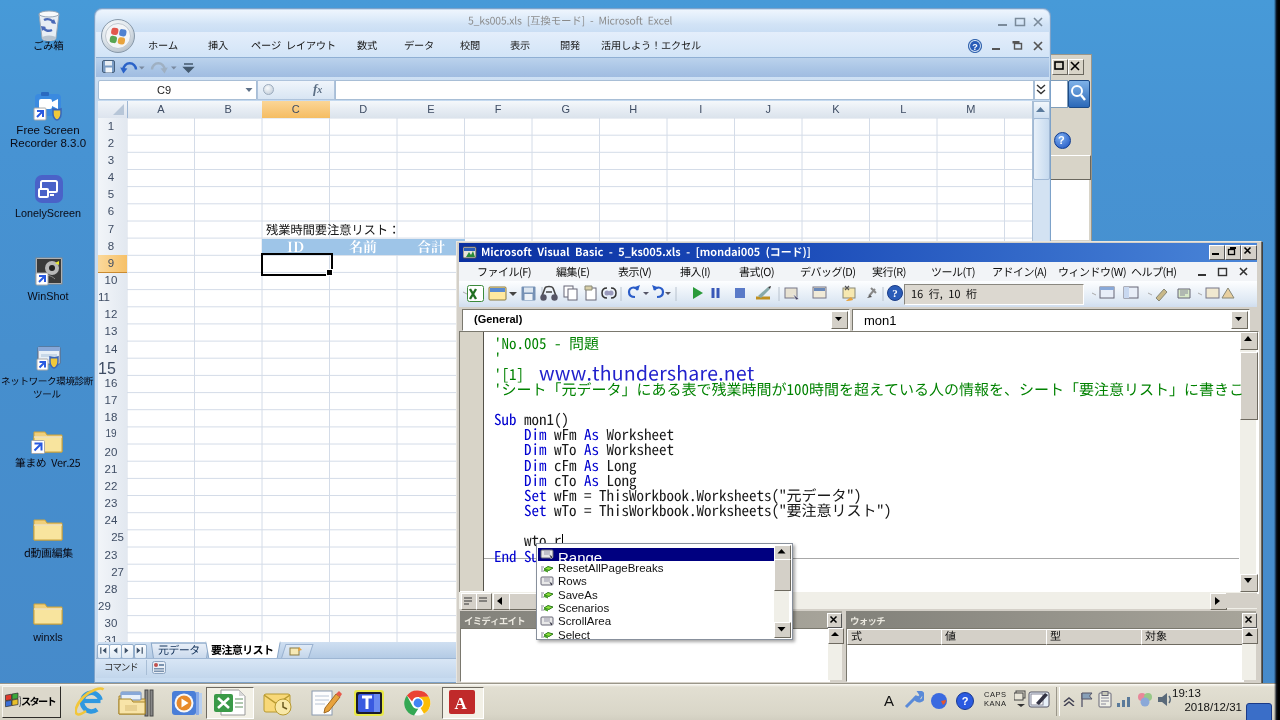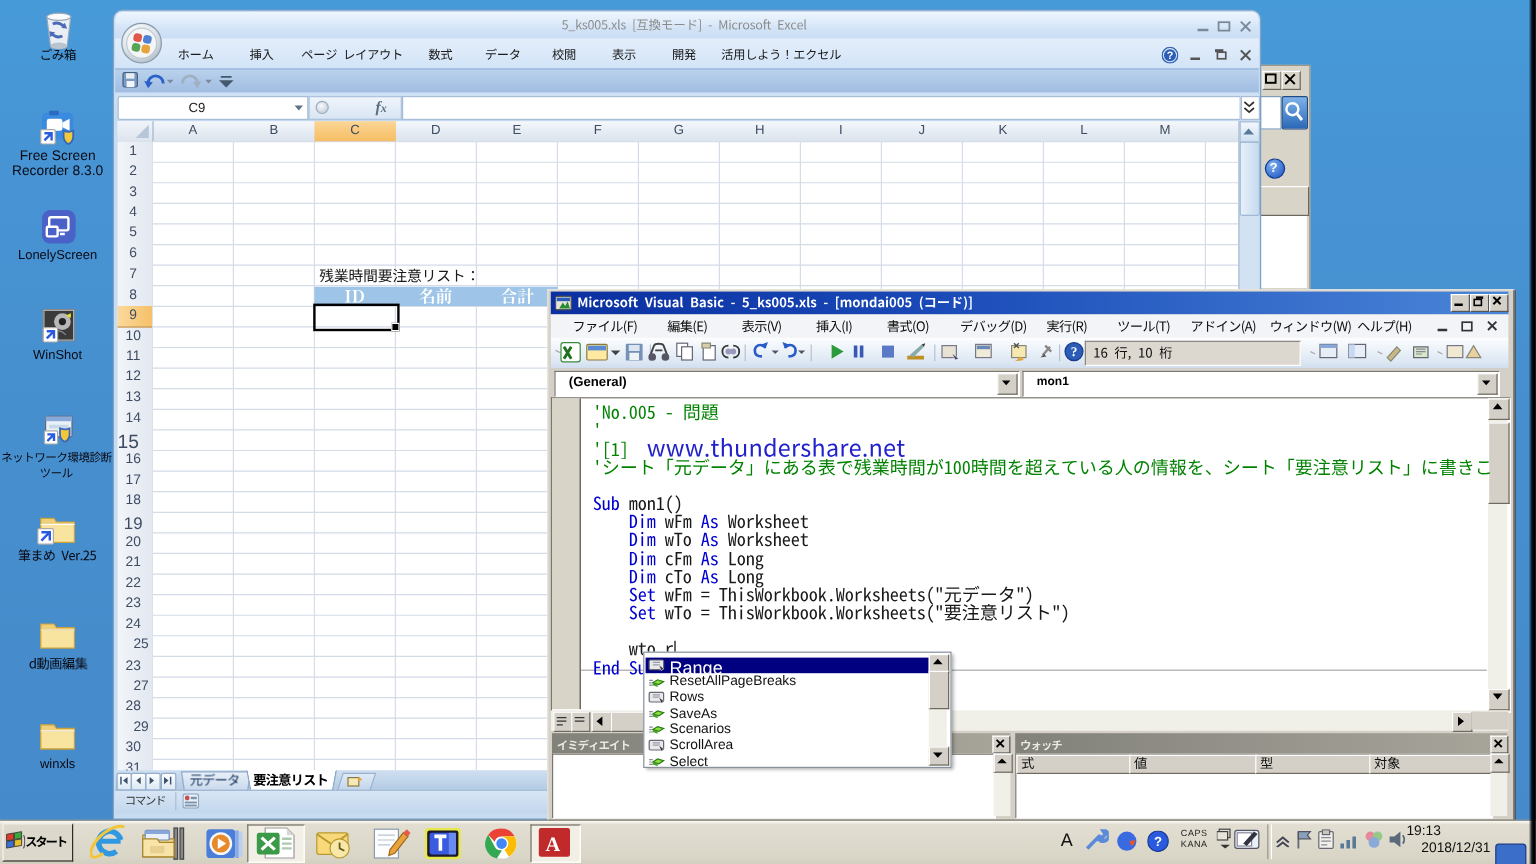--- a/index.html
+++ b/index.html
@@ -238,39 +238,39 @@
 <div class="t" style="left:98px;top:119.5px;width:26px;text-align:center;font-size:11.5px;color:#3e4c63">1</div>
 <div class="t" style="left:98px;top:136.7px;width:26px;text-align:center;font-size:11.5px;color:#3e4c63">2</div>
 <div class="t" style="left:98px;top:153.8px;width:26px;text-align:center;font-size:11.5px;color:#3e4c63">3</div>
 <div class="t" style="left:98px;top:171.0px;width:26px;text-align:center;font-size:11.5px;color:#3e4c63">4</div>
 <div class="t" style="left:98px;top:188.1px;width:26px;text-align:center;font-size:11.5px;color:#3e4c63">5</div>
 <div class="t" style="left:98px;top:205.3px;width:26px;text-align:center;font-size:11.5px;color:#3e4c63">6</div>
 <div class="t" style="left:98px;top:222.5px;width:26px;text-align:center;font-size:11.5px;color:#3e4c63">7</div>
 <div class="t" style="left:98px;top:239.6px;width:26px;text-align:center;font-size:11.5px;color:#3e4c63">8</div>
 <div class="t" style="left:98px;top:256.8px;width:26px;text-align:center;font-size:11.5px;color:#3e4c63">9</div>
 <div class="t" style="left:98px;top:273.9px;width:26px;text-align:center;font-size:11.5px;color:#3e4c63">10</div>
-<div class="t" style="left:98px;top:291.1px;width:26px;text-align:center;font-size:11.5px;color:#3e4c63">11</div>
+<div class="t" style="left:98px;top:291.1px;width:26px;text-align:left;font-size:11.5px;color:#3e4c63">11</div>
 <div class="t" style="left:98px;top:308.3px;width:26px;text-align:center;font-size:11.5px;color:#3e4c63">12</div>
 <div class="t" style="left:98px;top:325.4px;width:26px;text-align:center;font-size:11.5px;color:#3e4c63">13</div>
 <div class="t" style="left:98px;top:342.6px;width:26px;text-align:center;font-size:11.5px;color:#3e4c63">14</div>
 <div class="t" style="left:98px;top:359.7px;width:26px;text-align:left;font-size:16px;color:#3e4c63">15</div>
 <div class="t" style="left:98px;top:376.9px;width:26px;text-align:center;font-size:11.5px;color:#3e4c63">16</div>
 <div class="t" style="left:98px;top:394.1px;width:26px;text-align:center;font-size:11.5px;color:#3e4c63">17</div>
 <div class="t" style="left:98px;top:411.2px;width:26px;text-align:center;font-size:11.5px;color:#3e4c63">18</div>
-<div class="t" style="left:98px;top:428.4px;width:26px;text-align:center;font-size:14px;color:#3e4c63">19</div>
+<div class="t" style="left:98px;top:428.4px;width:26px;text-align:center;font-size:10px;color:#3e4c63">19</div>
 <div class="t" style="left:98px;top:445.5px;width:26px;text-align:center;font-size:11.5px;color:#3e4c63">20</div>
 <div class="t" style="left:98px;top:462.7px;width:26px;text-align:center;font-size:11.5px;color:#3e4c63">21</div>
 <div class="t" style="left:98px;top:479.9px;width:26px;text-align:center;font-size:11.5px;color:#3e4c63">22</div>
 <div class="t" style="left:98px;top:497.0px;width:26px;text-align:center;font-size:11.5px;color:#3e4c63">23</div>
 <div class="t" style="left:98px;top:514.2px;width:26px;text-align:center;font-size:11.5px;color:#3e4c63">24</div>
 <div class="t" style="left:98px;top:531.3px;width:26px;text-align:right;font-size:11.5px;color:#3e4c63">25</div>
 <div class="t" style="left:98px;top:548.5px;width:26px;text-align:center;font-size:11.5px;color:#3e4c63">23</div>
 <div class="t" style="left:98px;top:565.7px;width:26px;text-align:right;font-size:11.5px;color:#3e4c63">27</div>
 <div class="t" style="left:98px;top:582.8px;width:26px;text-align:center;font-size:11.5px;color:#3e4c63">28</div>
-<div class="t" style="left:98px;top:600.0px;width:26px;text-align:right;font-size:11.5px;color:#3e4c63">29</div>
+<div class="t" style="left:98px;top:600.0px;width:26px;text-align:left;font-size:11.5px;color:#3e4c63">29</div>
 <div class="t" style="left:98px;top:617.1px;width:26px;text-align:center;font-size:11.5px;color:#3e4c63">30</div>
 <div class="t" style="left:98px;top:634px;width:26px;text-align:center;font-size:11.5px;color:#3e4c63">31</div>
 <div class="ab" style="left:127px;top:118px;width:905px;height:524px;background:#fff"></div>
 <svg class="ab" style="left:127px;top:118px" width="905" height="524">
     <path d="M0.0 0V524M67.5 0V524M135.0 0V524M202.5 0V524M270.0 0V524M337.5 0V524M405.0 0V524M472.5 0V524M540.0 0V524M607.5 0V524M675.0 0V524M742.5 0V524M810.0 0V524M877.5 0V524M0 0.0H905M0 17.2H905M0 34.3H905M0 51.5H905M0 68.6H905M0 85.8H905M0 103.0H905M0 120.1H905M0 137.3H905M0 154.4H905M0 171.6H905M0 188.8H905M0 205.9H905M0 223.1H905M0 240.2H905M0 257.4H905M0 274.6H905M0 291.7H905M0 308.9H905M0 326.0H905M0 343.2H905M0 360.4H905M0 377.5H905M0 394.7H905M0 411.8H905M0 429.0H905M0 446.2H905M0 463.3H905M0 480.5H905M0 497.6H905M0 514.8H905" stroke="#d4dce8" stroke-width="1"></path>
   </svg>
 <svg class="ab" style="left:265.5px;top:222.2px;overflow:visible" width="134" height="16">
     <g transform="translate(0,12.3)">
       <g fill="#1a1a1a">
         <use href="#g56" transform="translate(0.0 0) scale(0.1230)"></use>
@@ -682,21 +682,21 @@
     <path d="M132 14l6-10 6 10z" fill="#e8d0a0" stroke="#887"></path>
   </svg>
 <div class="ab" style="left:459px;top:307px;width:798px;height:24px;background:#d4d0c8"></div>
 <div class="ab" style="left:462px;top:309px;width:386px;height:20px;background:#fff;border:1px solid;border-color:#7a786e #fff #fff #7a786e"></div>
 <div class="t" style="left:474px;top:313px;font-size:11px;font-weight:bold;color:#000">(General)</div>
 <div class="ab" style="left:831px;top:311px;width:15px;height:16px;background:#d4d0c8;border:1px solid;border-color:#fff #6e6a60 #6e6a60 #fff"></div>
 <svg class="ab" style="left:831px;top:316px" width="15" height="8">
     <path d="M4 1l3.5 4L11 1z" fill="#000"></path>
   </svg>
 <div class="ab" style="left:852px;top:309px;width:396px;height:20px;background:#fff;border:1px solid;border-color:#7a786e #fff #fff #7a786e"></div>
-<div class="t" style="left:864px;top:313px;font-size:10px;font-weight:bold;color:#000">mon1</div>
+<div class="t" style="left:864px;top:313px;font-size:13px;font-weight:normal;color:#000">mon1</div>
 <div class="ab" style="left:1231px;top:311px;width:15px;height:16px;background:#d4d0c8;border:1px solid;border-color:#fff #6e6a60 #6e6a60 #fff"></div>
 <svg class="ab" style="left:1231px;top:316px" width="15" height="8">
     <path d="M4 1l3.5 4L11 1z" fill="#000"></path>
   </svg>
 <div class="ab" style="left:459px;top:331px;width:798px;height:261px;background:#fff;border:1px solid;border-color:#7a786e #fff #fff #7a786e"></div>
 <div class="ab" style="left:460px;top:332px;width:23px;height:259px;background:#d8d4c8;border-right:1px solid #55524a"></div>
 <div class="ab" style="left:484px;top:558.4px;width:755px;height:1px;background:#a8a8a8"></div>
 <div class="ab" style="left:1240px;top:332px;width:16px;height:259px;background:#f0efe8"></div>
 <div class="ab" style="left:1240px;top:332px;width:16px;height:16px;background:#d4d0c8;border:1px solid;border-color:#fff #6e6a60 #6e6a60 #fff"></div>
 <svg class="ab" style="left:1240px;top:332px" width="16" height="16">

